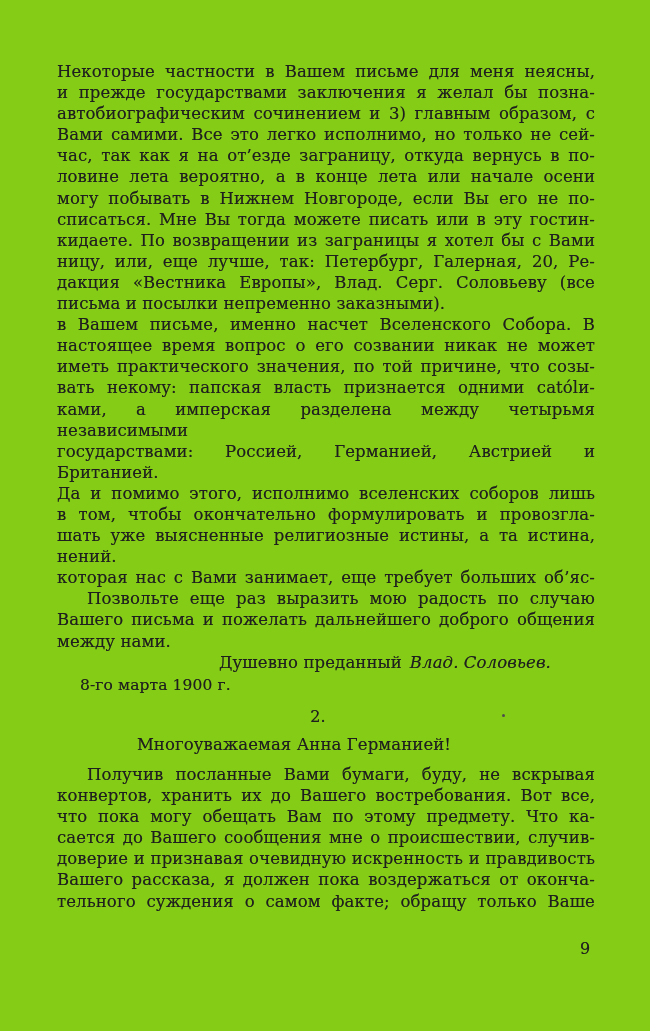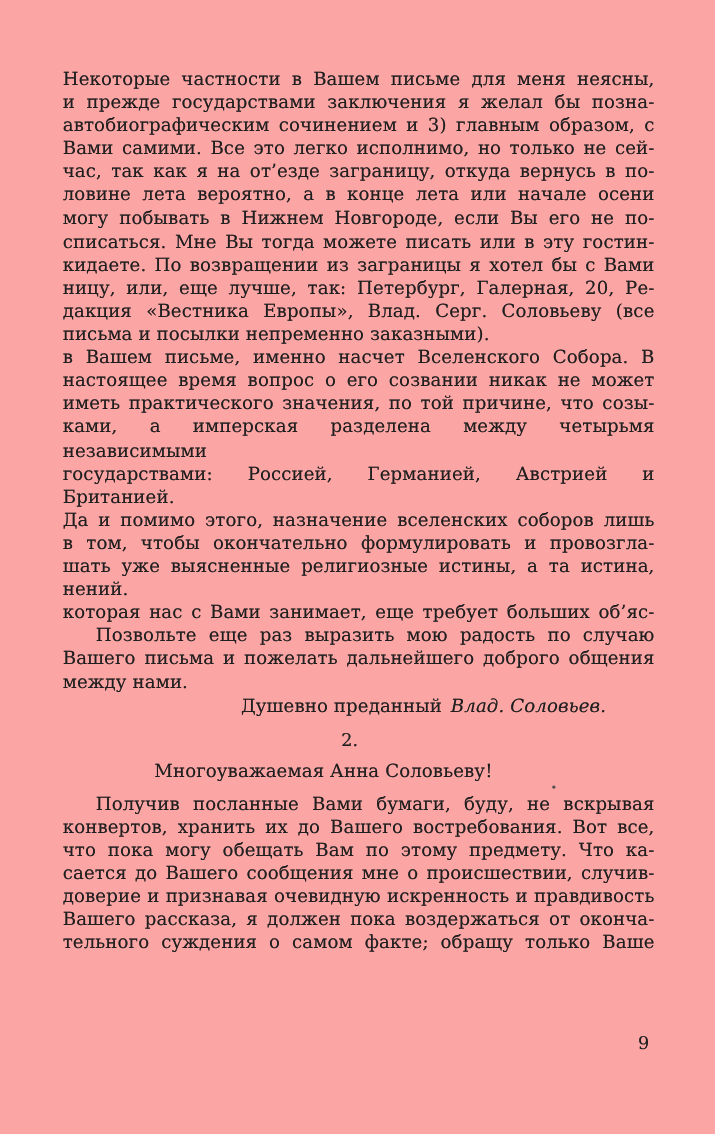--- a/index.html
+++ b/index.html
@@ -1,19 +1,19 @@
 <!DOCTYPE html>
 <html lang="ru"><head>
 <meta charset="utf-8">
 <style>
   html,body{margin:0;padding:0;background:#ffffff;}
   .page{
     position:relative;
     width:650px;height:1031px;
-    background:#fca5a5;
+    background:#84cc16;
     font-family:"DejaVu Serif","Liberation Serif",serif;
     color:#1f1f1f;
     overflow:hidden;
   }
   .textblock{
     position:absolute;
     left:57px;top:61px;width:538px;
     text-shadow:0 0 .35px rgba(25,25,25,.55);
     letter-spacing:.1px;
   }
@@ -78,43 +78,45 @@
         <div class="line">кидаете. По возвращении из заграницы я хотел бы с Вами</div>
         <div class="line">ницу, или, еще лучше, так: Петербург, Галерная, 20, Ре-</div>
         <div class="line">дакция «Вестника Европы», Влад. Серг. Соловьеву (все</div>
         <div class="line last">письма и посылки непременно заказными).</div>
       </div>
 
     <div class="para">
         <div class="line">в Вашем письме, именно насчет Вселенского Собора. В</div>
         <div class="line">настоящее время вопрос о его созвании никак не может</div>
         <div class="line">иметь практического значения, по той причине, что созы-</div>
+        <div class="line">вать некому: папская власть признается одними católи-</div>
         <div class="line">ками, а имперская разделена между четырьмя независимыми</div>
         <div class="line">государствами: Россией, Германией, Австрией и Британией.</div>
-        <div class="line">Да и помимо этого, назначение вселенских соборов лишь</div>
+        <div class="line">Да и помимо этого, исполнимо вселенских соборов лишь</div>
         <div class="line">в том, чтобы окончательно формулировать и провозгла-</div>
         <div class="line">шать уже выясненные религиозные истины, а та истина,</div>
         <div class="line last">нений.</div>
         <div class="line">которая нас с Вами занимает, еще требует больших об’яс-</div>
       </div>
 
     <div class="para">
         <div class="line indent">Позвольте еще раз выразить мою радость по случаю</div>
         <div class="line">Вашего письма и пожелать дальнейшего доброго общения</div>
         <div class="line last">между нами.</div>
       </div>
 
     <div class="signoff">
       <span>Душевно преданный</span><span class="name">Влад. Соловьев.</span>
     </div>
 
+    <div class="date">8-го марта 1900 г.</div>
 
     <div class="heading">2.</div>
 
-    <div class="salutation">Многоуважаемая Анна Соловьеву!</div>
+    <div class="salutation">Многоуважаемая Анна Германией!</div>
 
     <div class="para p-start">
         <div class="line indent">Получив посланные Вами бумаги, буду, не вскрывая</div>
         <div class="line">конвертов, хранить их до Вашего востребования. Вот все,</div>
         <div class="line">что пока могу обещать Вам по этому предмету. Что ка-</div>
         <div class="line">сается до Вашего сообщения мне о происшествии, случив-</div>
         <div class="line">доверие и признавая очевидную искренность и правдивость</div>
         <div class="line">Вашего рассказа, я должен пока воздержаться от оконча-</div>
         <div class="line">тельного суждения о самом факте; обращу только Ваше</div>
       </div>

